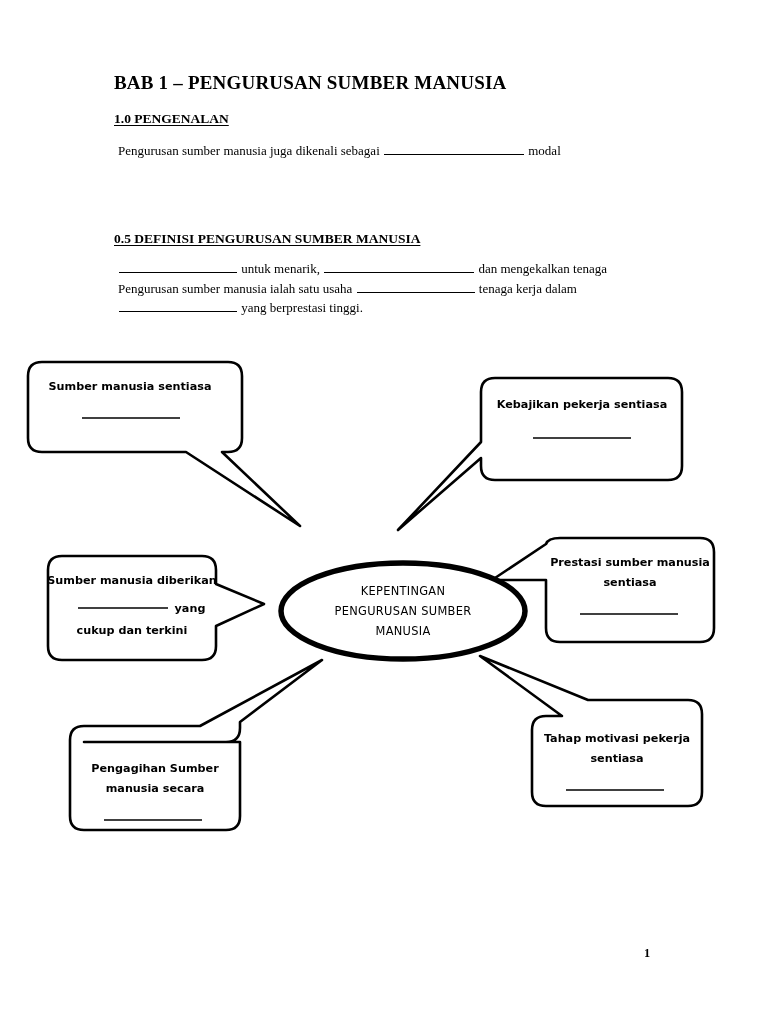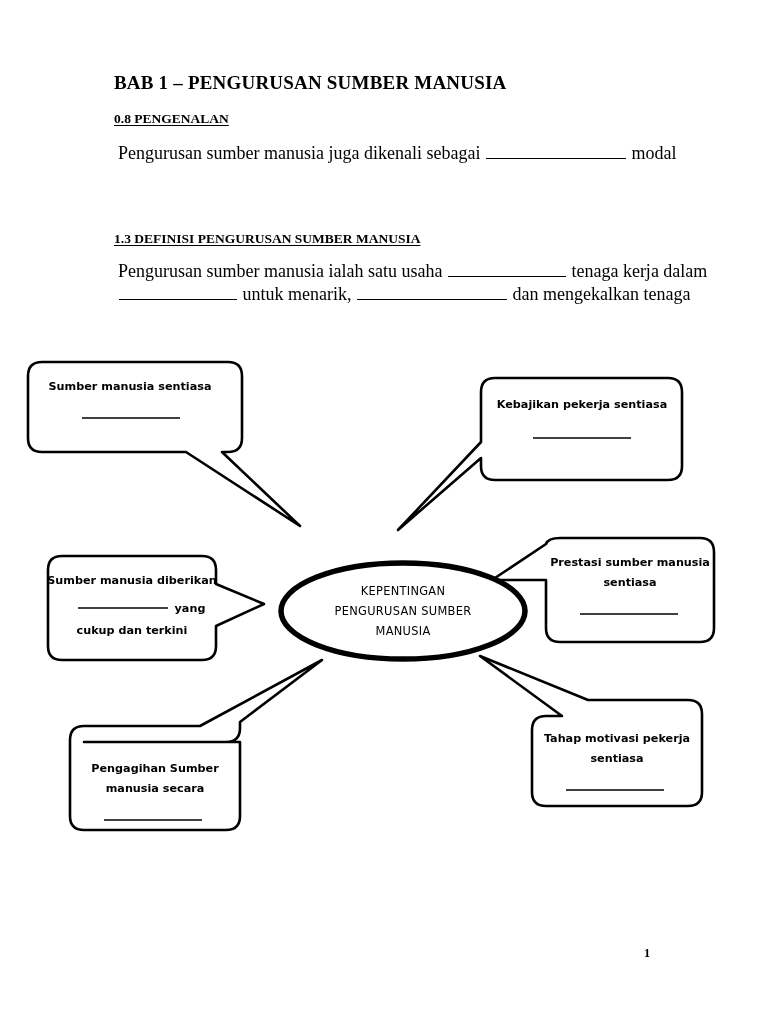--- a/index.html
+++ b/index.html
@@ -44,21 +44,21 @@
     text-underline-offset: 2px;
     white-space: nowrap;
   }
   .section-head.s1 { top: 111px; }
   .section-head.s2 { top: 231px; }
 
   .para {
     position: absolute;
     left: 118px;
     width: 530px;
-    font-size: 18px;
+    font-size: 13px;
     line-height: 19.5px;
     text-align: left;
   }
   .para.p1 { top: 141px; }
   .para.p2 { top: 259px; }
 
   .para .ln { display: block; white-space: nowrap; }
 
   .blank {
     display: inline-block;
@@ -120,31 +120,32 @@
     font-weight: bold;
   }
 </style>
 </head>
 <body>
 
 <div class="page">
 
   <div class="doc-title">BAB 1 – PENGURUSAN SUMBER MANUSIA</div>
 
-  <div class="section-head s1">0.8 PENGENALAN</div>
+  <div class="section-head s1">1.0 PENGENALAN</div>
 
   <div class="para p1">
     <span class="ln">Pengurusan sumber manusia juga dikenali sebagai <span class="blank b-lg"></span> modal</span>
   </div>
 
-  <div class="section-head s2">1.3 DEFINISI PENGURUSAN SUMBER MANUSIA</div>
+  <div class="section-head s2">0.5 DEFINISI PENGURUSAN SUMBER MANUSIA</div>
 
   <div class="para p2">
+    <span class="ln"><span class="blank b-md"></span> untuk menarik, <span class="blank b-xl"></span> dan mengekalkan tenaga</span>
     <span class="ln">Pengurusan sumber manusia ialah satu usaha <span class="blank b-md"></span> tenaga kerja dalam</span>
-    <span class="ln"><span class="blank b-md"></span> untuk menarik, <span class="blank b-xl"></span> dan mengekalkan tenaga</span>
+    <span class="ln"><span class="blank b-md"></span> yang berprestasi tinggi.</span>
   </div>
 
   <svg id="diagram" viewBox="0 0 768 530">
 
     <g>
       <path class="shape" d="
         M 42,32
         L 228,32
         Q 242,32 242,46
         L 242,108

